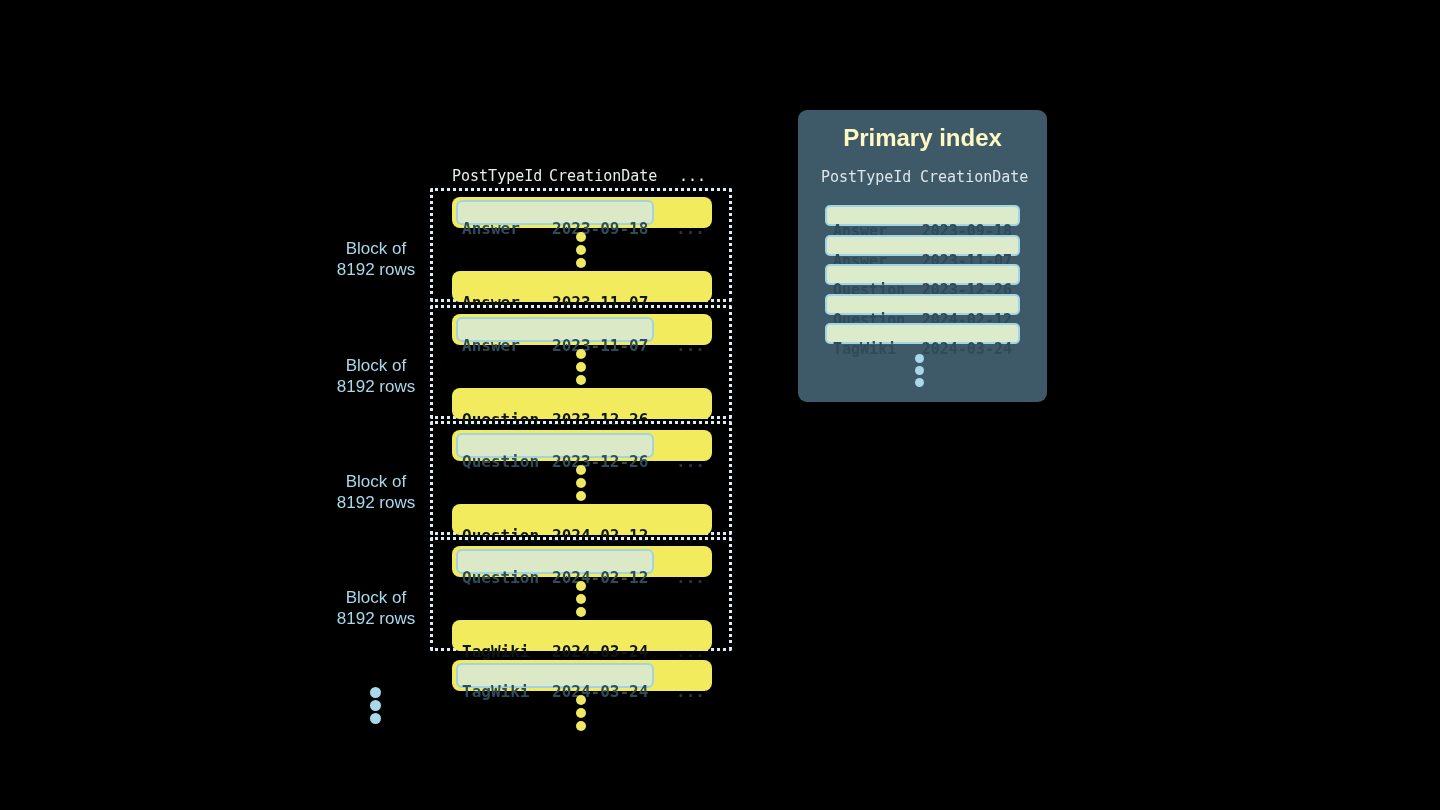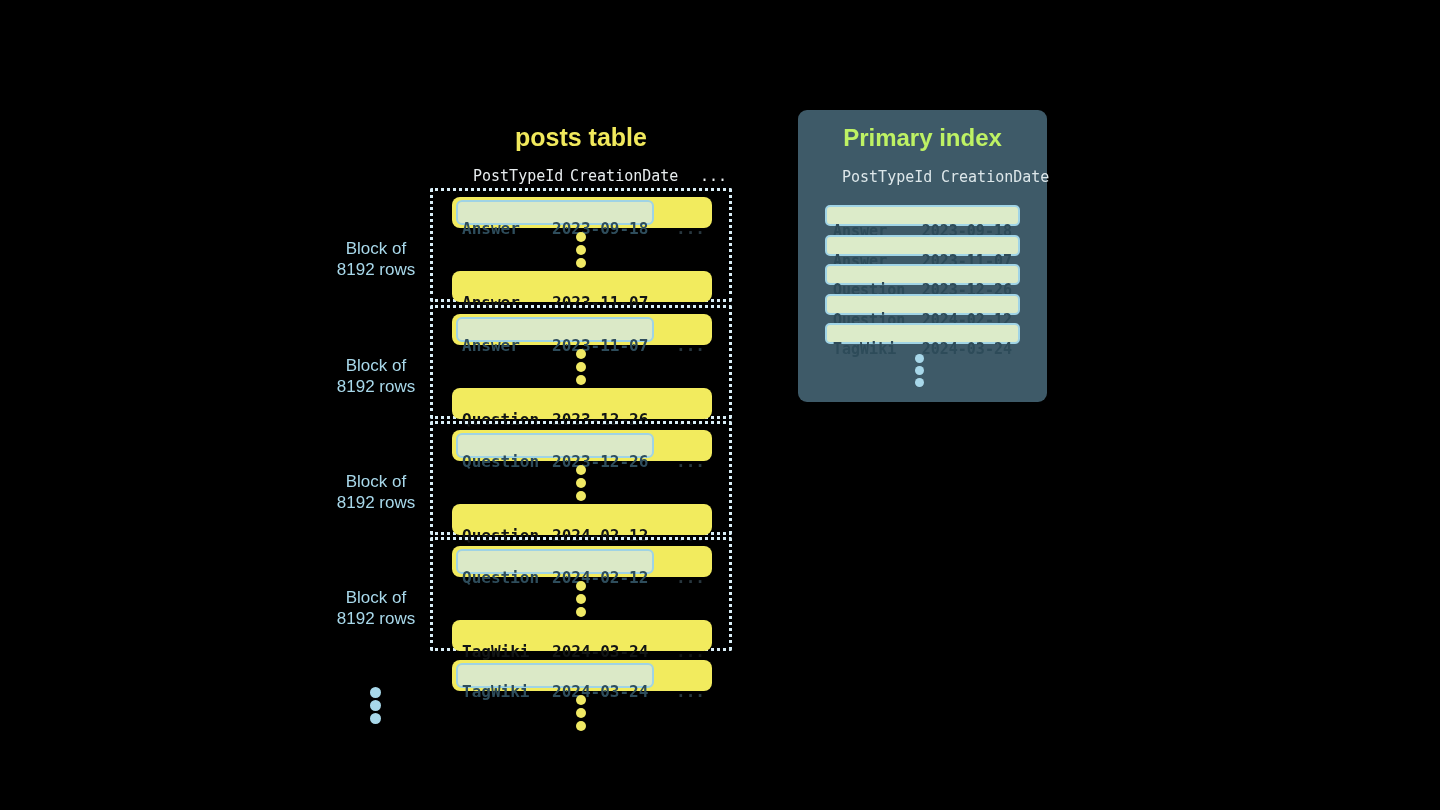--- a/index.html
+++ b/index.html
@@ -14,21 +14,21 @@
 
   
   .posts-title {
     position: absolute; left: 430px; top: 122px; width: 302px; height: 30px;
     text-align: center; font-size: 25px; line-height: 30px; font-weight: 700;
     color: #f1e95c;
   }
   .col-header {
     position: absolute; top: 166px; height: 20px;
     font-family: "DejaVu Sans Mono", monospace;
-    font-size: 15px; line-height: 20px; font-weight: 500; color: #e8edef; margin-left: 21px;
+    font-size: 15px; line-height: 20px; font-weight: 500; color: #e8edef;
   }
   .block {
     position: absolute; left: 430px; width: 302px; height: 114px;
     border: 3px dotted #d9eef7; border-radius: 2px;
   }
   .block-label {
     position: absolute; left: 298px; width: 156px;
     text-align: center; color: #a8d8ea;
     font-size: 17px; line-height: 21px; font-weight: 500;
   }
@@ -59,38 +59,37 @@
   .vdots.blue-sm i { width: 9px; height: 9px; background: #a8d8ea; margin-bottom: 3px; }
 
   
   .panel {
     position: absolute; left: 798px; top: 110px; width: 249px; height: 292px;
     background: #3e5a68; border-radius: 9px;
   }
   .panel-title {
     position: absolute; left: 0; top: 13px; width: 100%; height: 30px;
     text-align: center; font-size: 24px; line-height: 30px; font-weight: 700;
-    color: #bef264;
+    color: #fef9c3;
   }
   .panel .col-header { color: #dde7ea; }
   .idx-row {
     position: absolute; left: 27px; width: 195px; height: 21px;
     background: #dcebc9; border: 2px solid #a0d4e6; border-radius: 5px;
     font-family: "DejaVu Sans Mono", monospace;
     font-size: 15px; line-height: 17px; font-weight: 700; color: #2d4b59;
   }
   .idx-row .cell-type { left: 6px; }
   .idx-row .cell-date { left: auto; right: 6px; }
 </style>
 </head>
 <body>
 
 <div class="canvas">
 
-  <div class="posts-title">posts table</div>
 
   <span class="col-header" style="left:452px">PostTypeId</span>
   <span class="col-header" style="left:549px">CreationDate</span>
   <span class="col-header" style="left:679px">...</span>
 
   <div class="block-label" style="top:238px">
     <div>Block of</div>
     <div>8192 rows</div>
   </div>
   <div class="block-label" style="top:355px">

